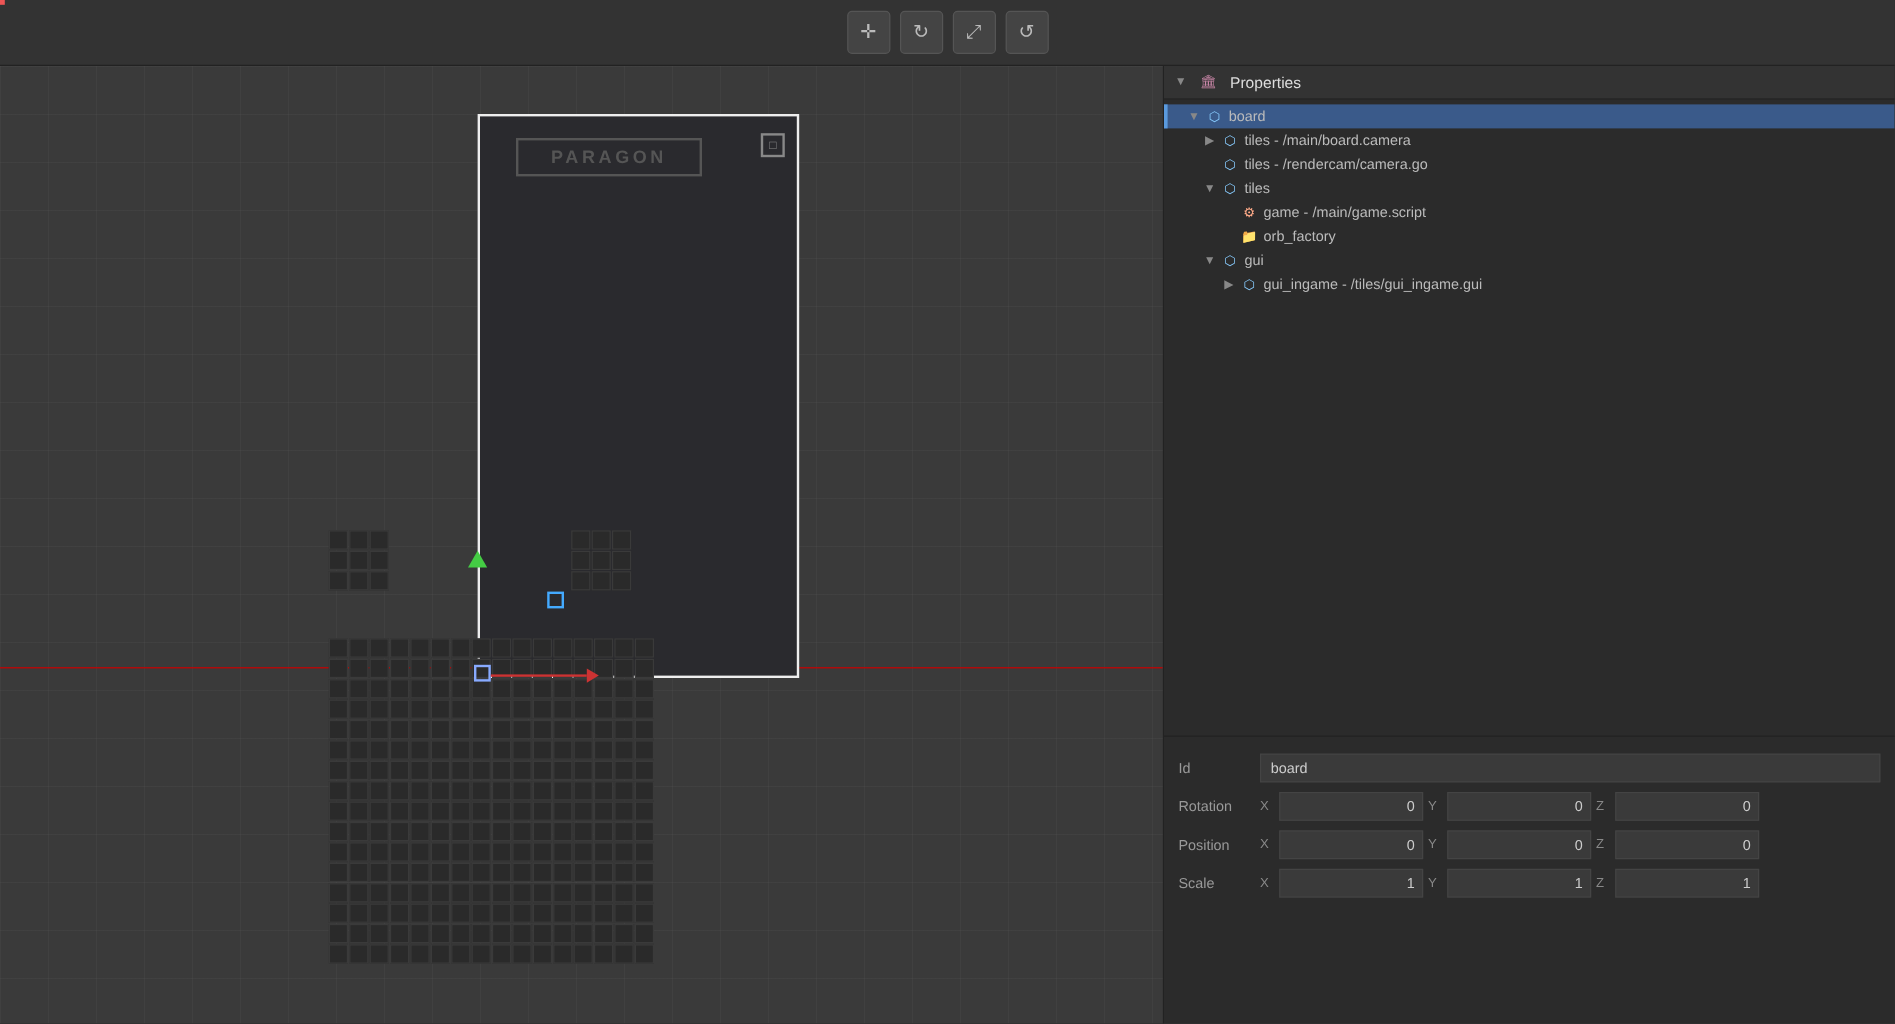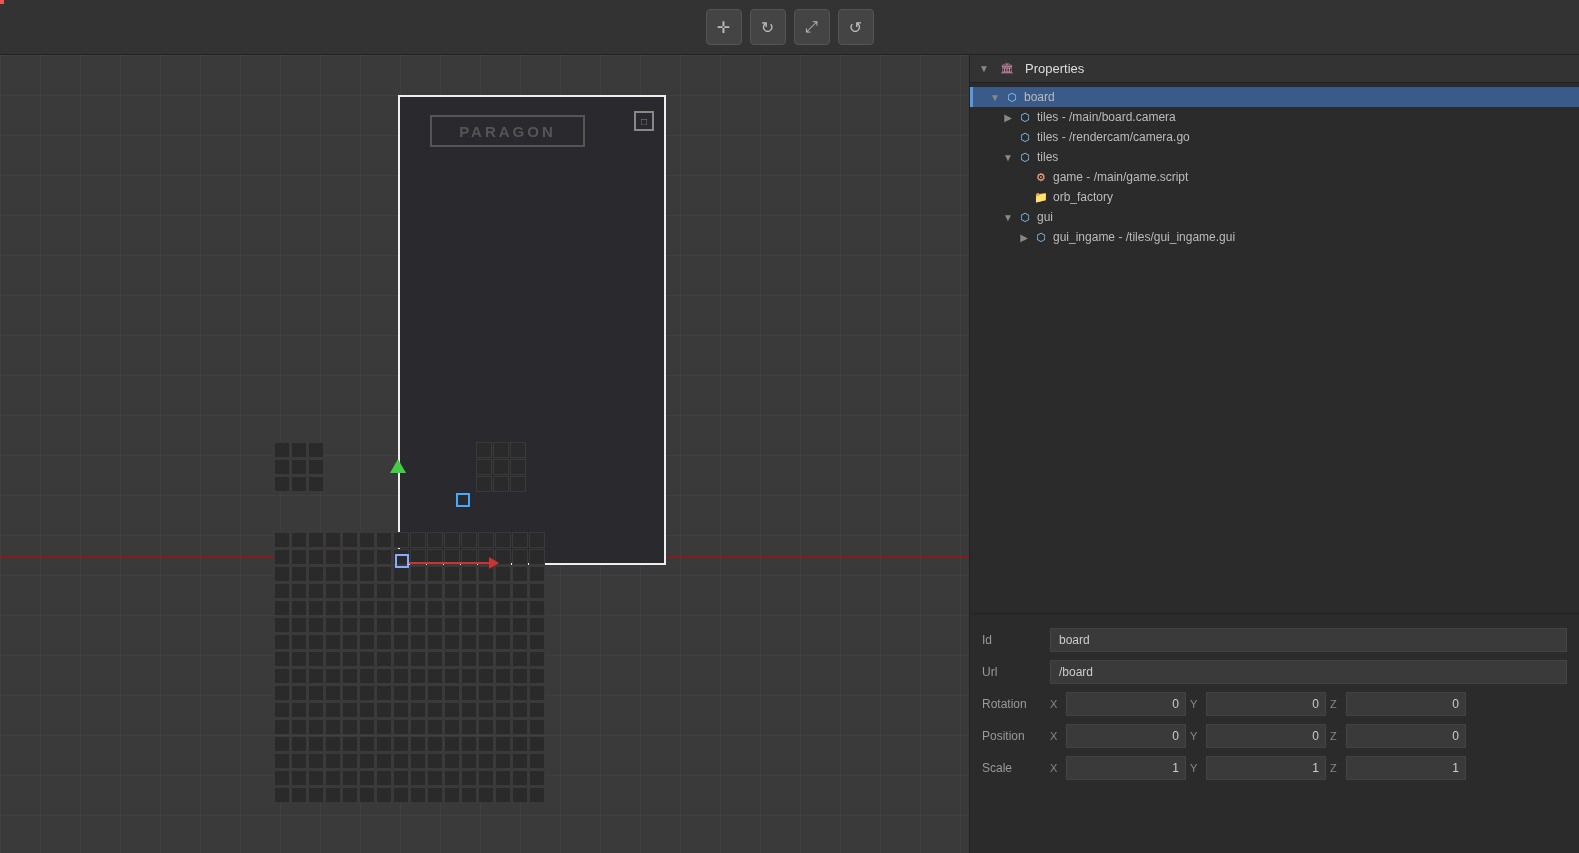--- a/index.html
+++ b/index.html
@@ -711,24 +711,20 @@
 
     </div>
 
     <div class="properties-panel">
 
       <div class="prop-row">
         <span class="prop-label">Id</span>
         <input class="prop-input-wide" type="text" value="board" style="">
       </div>
 
-      <div class="prop-row">
-        <span class="prop-label">Url</span>
-        <input class="prop-input-wide" type="text" value="/board" style="">
-      </div>
 
       <div class="prop-row">
         <span class="prop-label">Rotation</span>
         <div class="prop-field-group">
           <span class="prop-axis-label">X</span>
           <input class="prop-input" type="text" value="0" style="">
           <span class="prop-axis-label">Y</span>
           <input class="prop-input" type="text" value="0" style="">
           <span class="prop-axis-label">Z</span>
           <input class="prop-input" type="text" value="0" style="">

